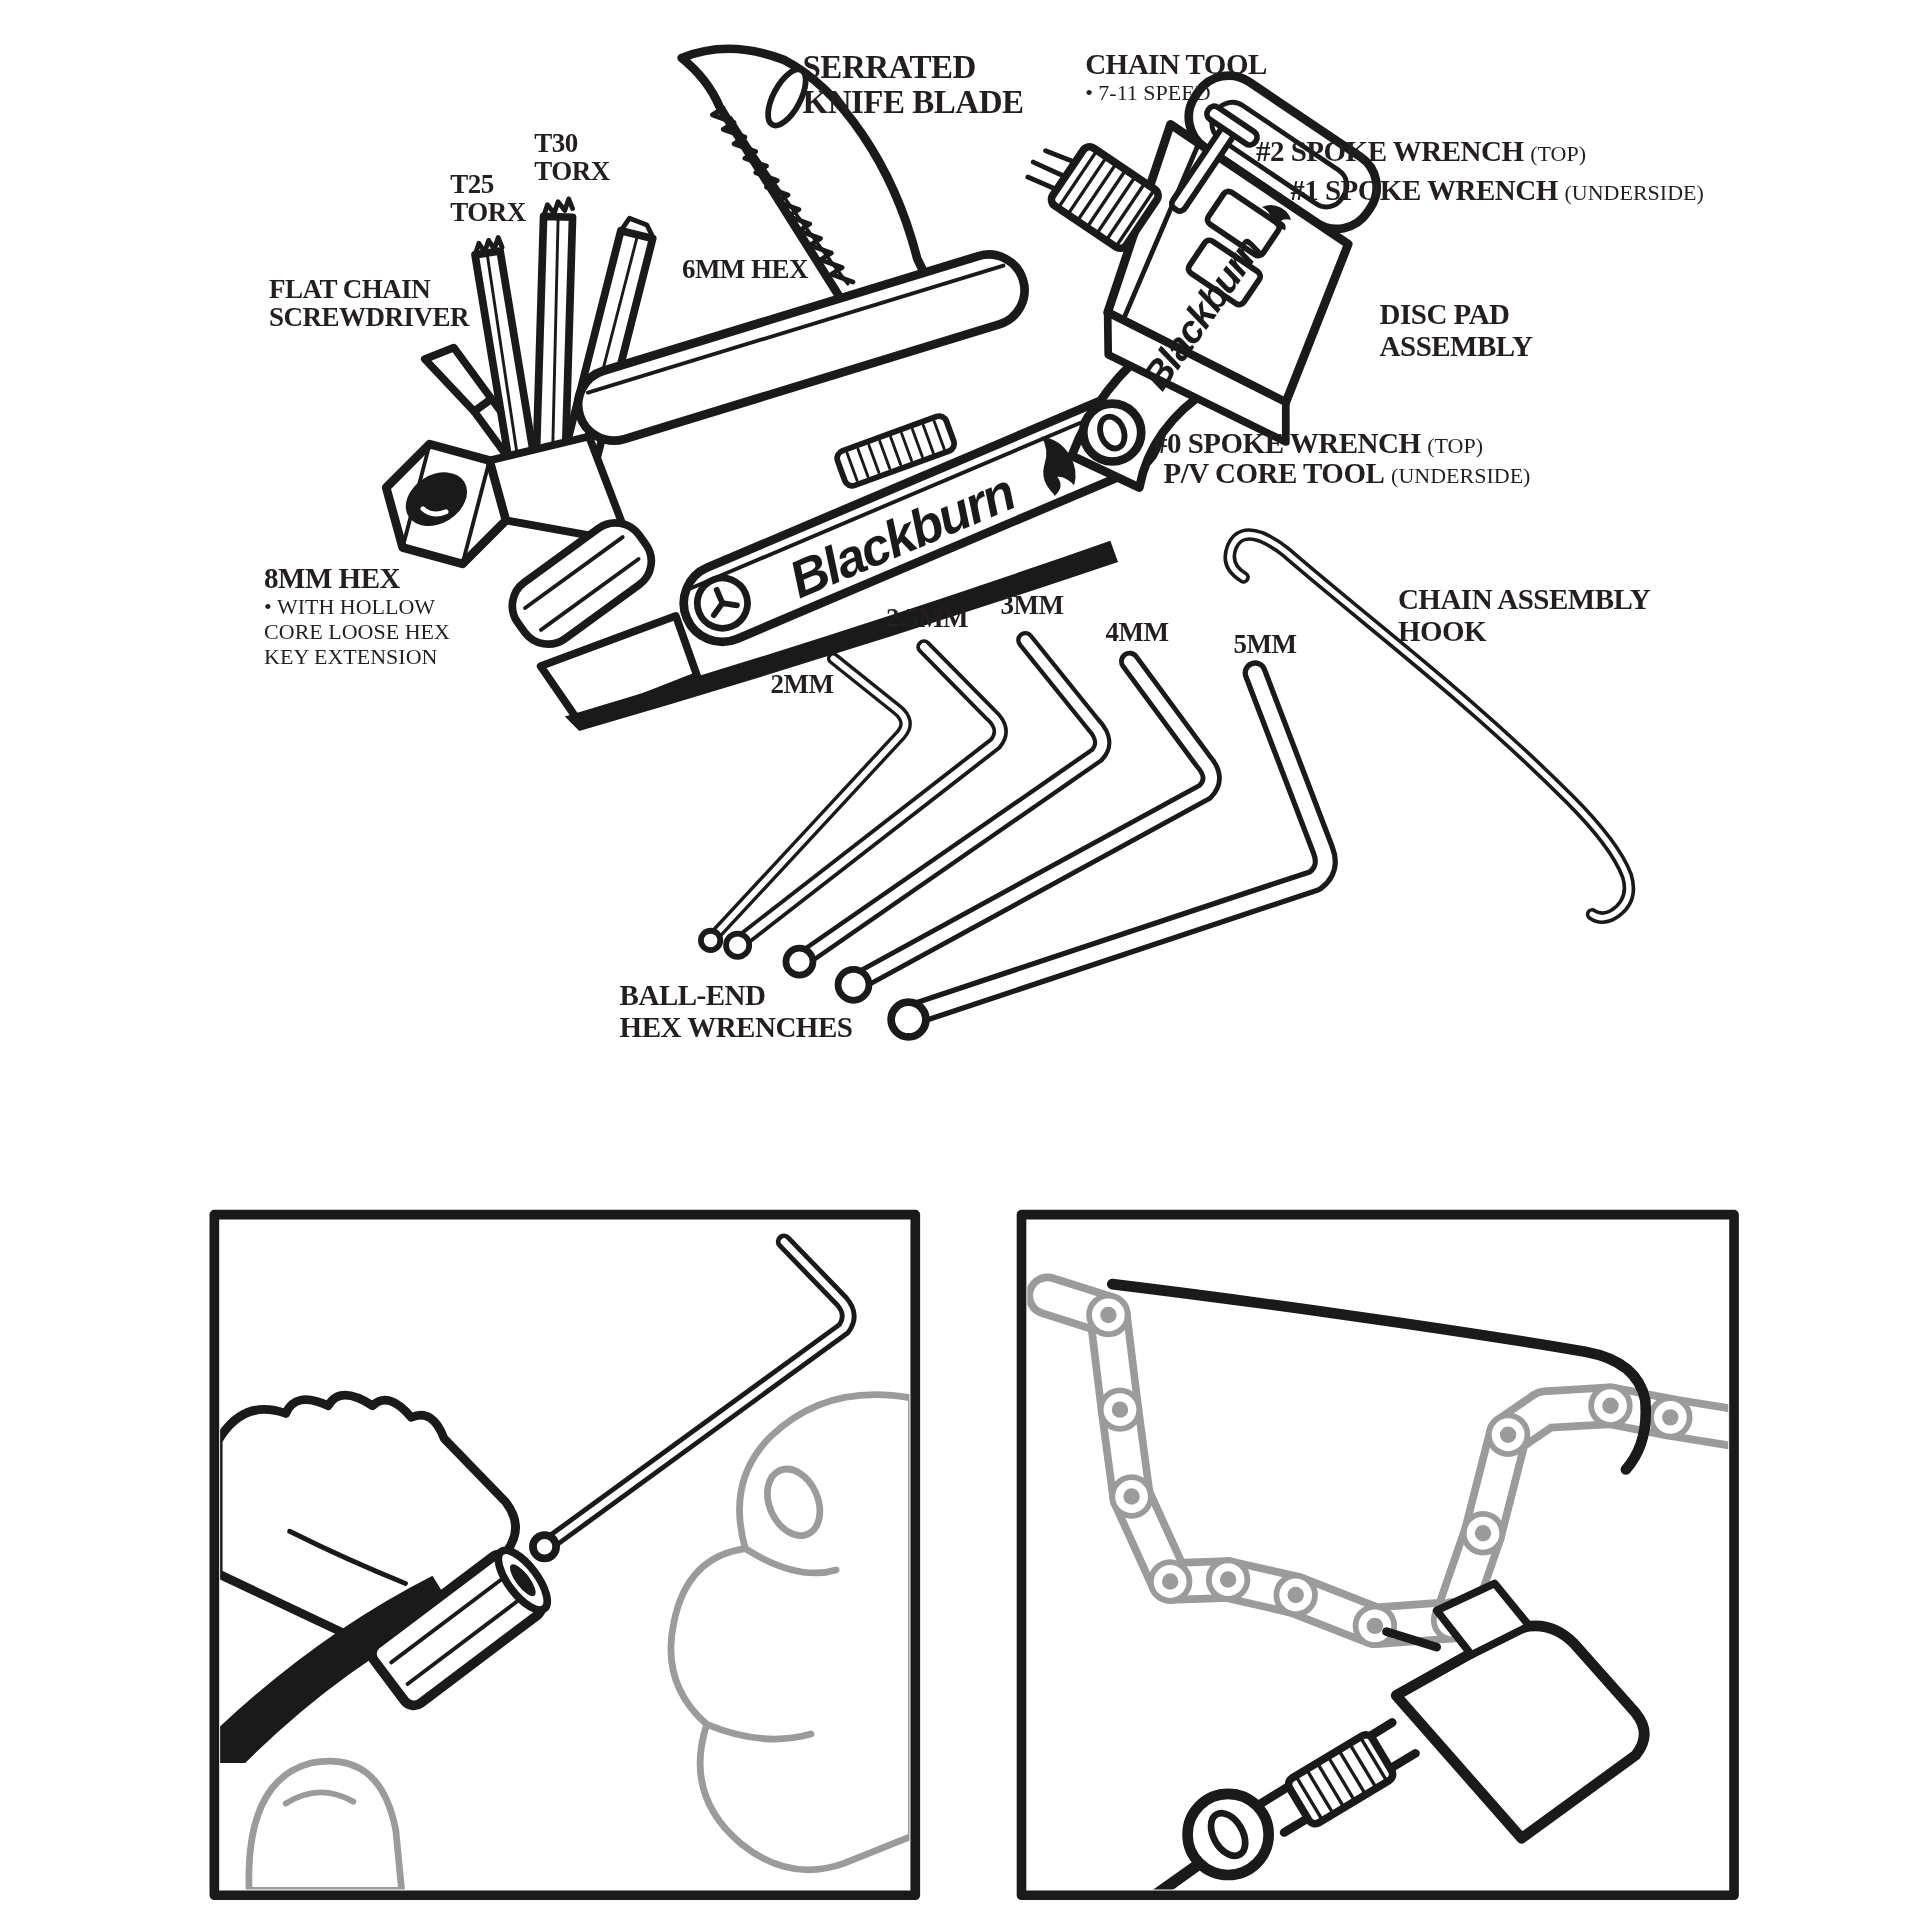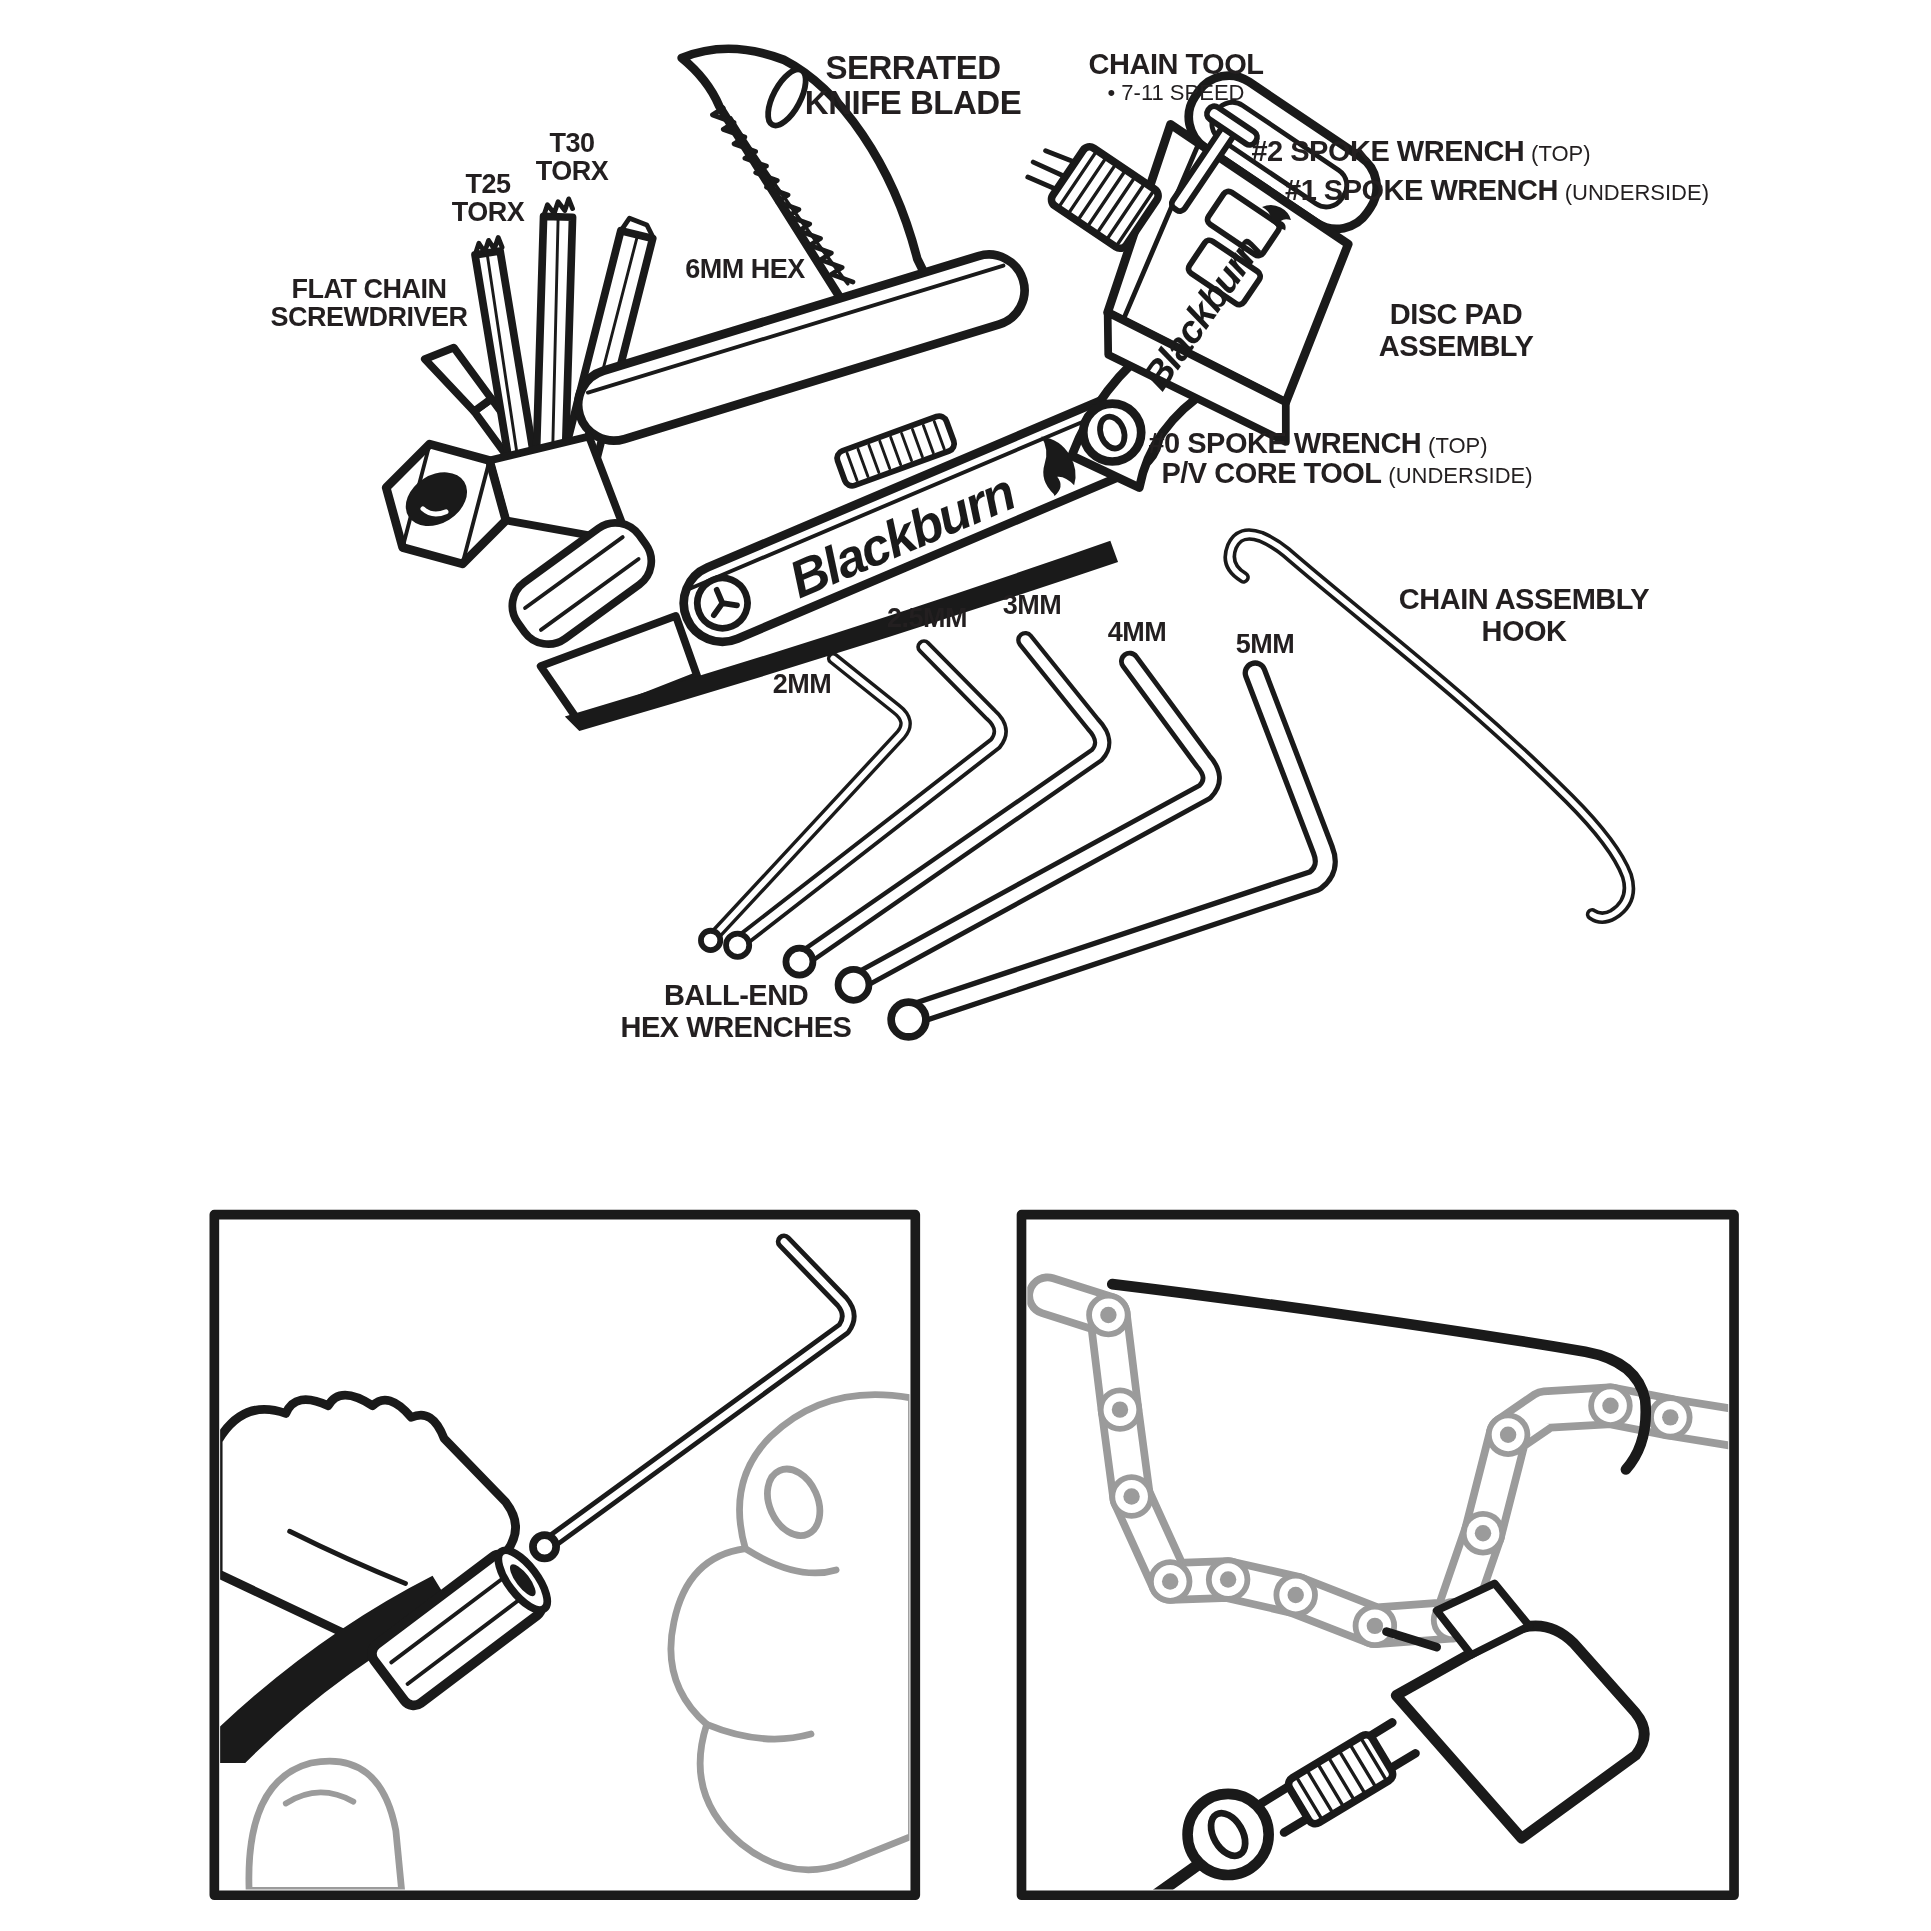--- a/index.html
+++ b/index.html
@@ -1,20 +1,20 @@
 <!DOCTYPE html>
 <html><head>
 <meta charset="utf-8">
 <style>
   html,body{margin:0;padding:0;background:#fff;}
   #stage{position:relative;width:1931px;height:1931px;background:#fff;overflow:hidden;
          font-family:"Liberation Sans",sans-serif;}
   #art{position:absolute;left:0;top:0;width:1931px;height:1931px;}
-  .lbl{position:absolute;color:#231f20;font-weight:700;text-align:center;
-       transform:translateX(-50%);line-height:1.12;letter-spacing:-0.5px;white-space:nowrap;}
+  .lbl{position:absolute;color:#231f20;font-weight:700;text-align:left;
+       transform:translateX(-50%);line-height:1.12;letter-spacing:-0.5px;white-space:nowrap;font-family:Liberation Serif, serif;}
   .s34{font-size:33px;line-height:35px;}
   .s30{font-size:29px;line-height:32px;}
   .s28{font-size:27px;line-height:28px;}
   .sub{font-weight:400;font-size:22px;line-height:25px;letter-spacing:0;}
   .paren{font-weight:400;font-size:22px;margin-left:6.8px;letter-spacing:0;}
   .inline-lbl{white-space:nowrap;}
   svg text{font-family:"Liberation Sans",sans-serif;}
   .logo-main{font-size:54px;font-style:italic;font-weight:800;letter-spacing:-2px;fill:#1a1a1a;}
   .logo-vert{font-size:40px;font-style:italic;font-weight:800;letter-spacing:-1.5px;fill:#1a1a1a;}
 </style>
@@ -299,20 +299,26 @@
 </div>
 
 <div class="lbl s30" style="left:1318px;top:427px;">
   <span class="inline-lbl"><span>#0 SPOKE WRENCH</span><span class="paren">(TOP)</span></span>
 </div>
 
 <div class="lbl s30" style="left:1319px;top:457px;margin-left:28px;">
   <span class="inline-lbl"><span>P/V CORE TOOL</span><span class="paren">(UNDERSIDE)</span></span>
 </div>
 
+<div class="lbl s30" style="left:357px;top:562px;">
+  <div>8MM HEX</div>
+  <div class="sub">•  WITH HOLLOW</div>
+  <div class="sub">CORE LOOSE HEX</div>
+  <div class="sub">KEY EXTENSION</div>
+</div>
 
 <div class="lbl s30" style="left:1524px;top:583px;">
   <div>CHAIN ASSEMBLY</div>
   <div>HOOK</div>
 </div>
 
 <div class="lbl s28" style="left:802px;top:670px;">
   <div>2MM</div>
 </div>
 <div class="lbl s28" style="left:927px;top:604px;">

